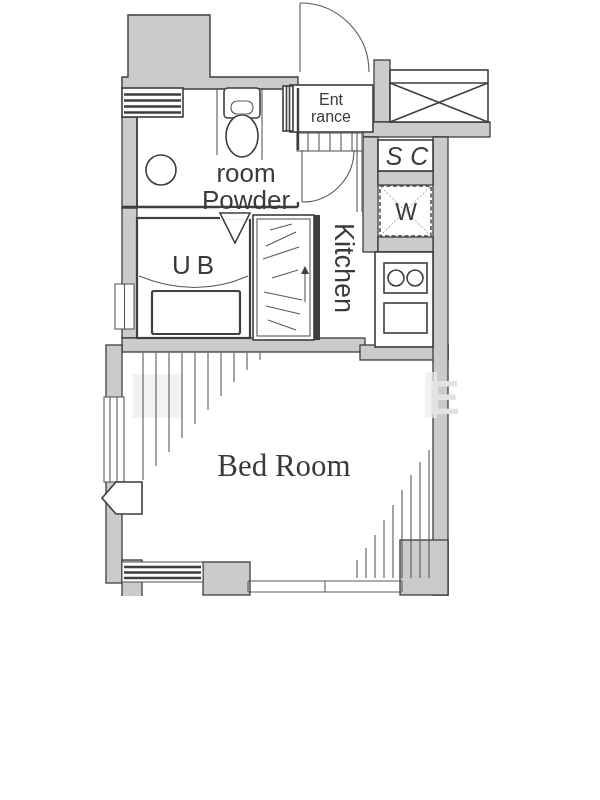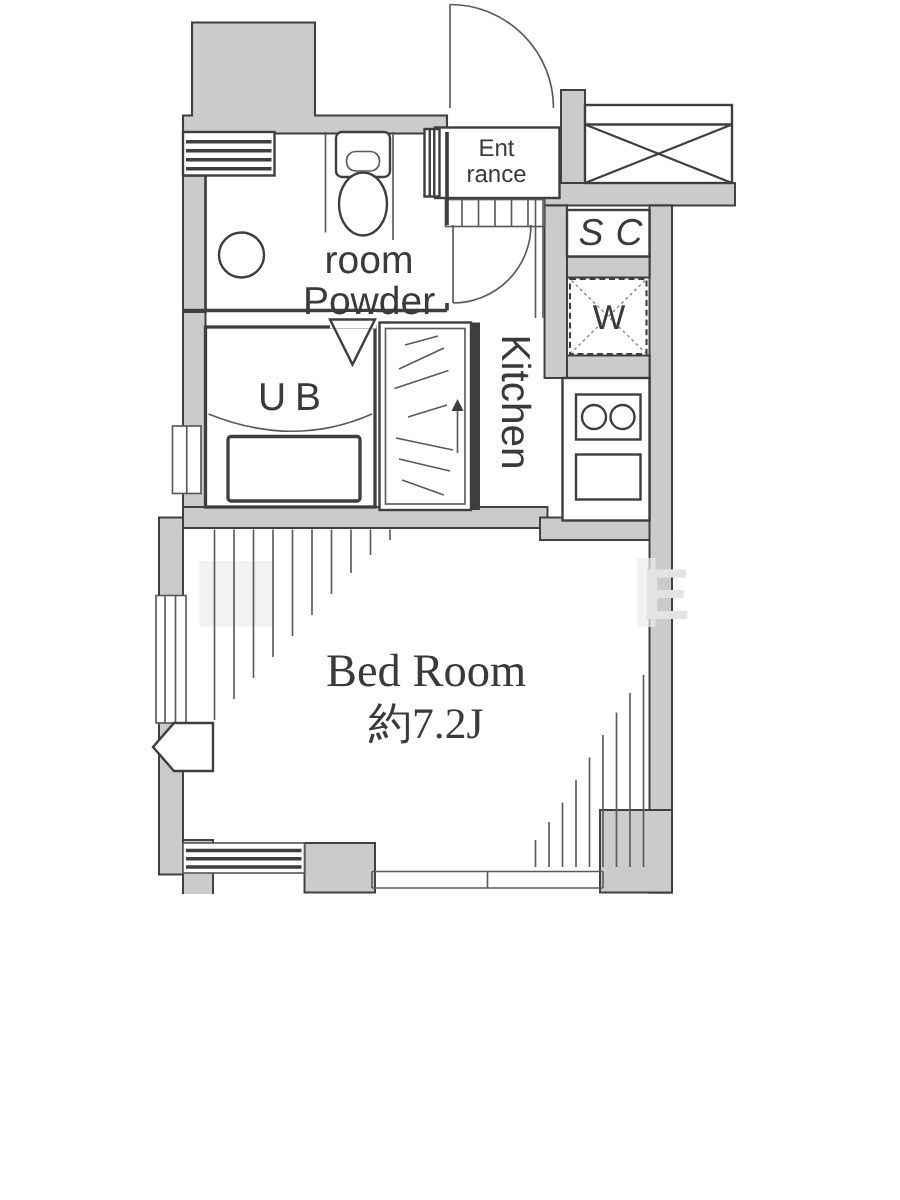--- a/index.html
+++ b/index.html
@@ -227,15 +227,14 @@
   <div class="lbl" style="left:406px;top:212px;font-size:23px;">W</div>
   <div class="lbl v" style="left:343px;top:268px;font-size:27px;">Kitchen</div>
   <div class="lbl" style="left:246px;top:187px;font-size:26px;line-height:27px;">
     <span>room</span>
     <span>Powder</span>
   </div>
   <div class="lbl" style="left:193px;top:250px;font-size:26px;letter-spacing:6px;text-indent:6px;margin-top:15px;">UB</div>
   <div class="lbl wm" style="left:444px;top:397px;font-size:48px;">E</div>
   <div class="lbl" style="left:284px;top:465px;font-size:31px;line-height:37px;font-family:Liberation Serif, serif;">
     <span>Bed Room</span>
-    <span style="font-size:29px;">約7.2J</span>
   </div>
 </div>
 
 </body></html>

